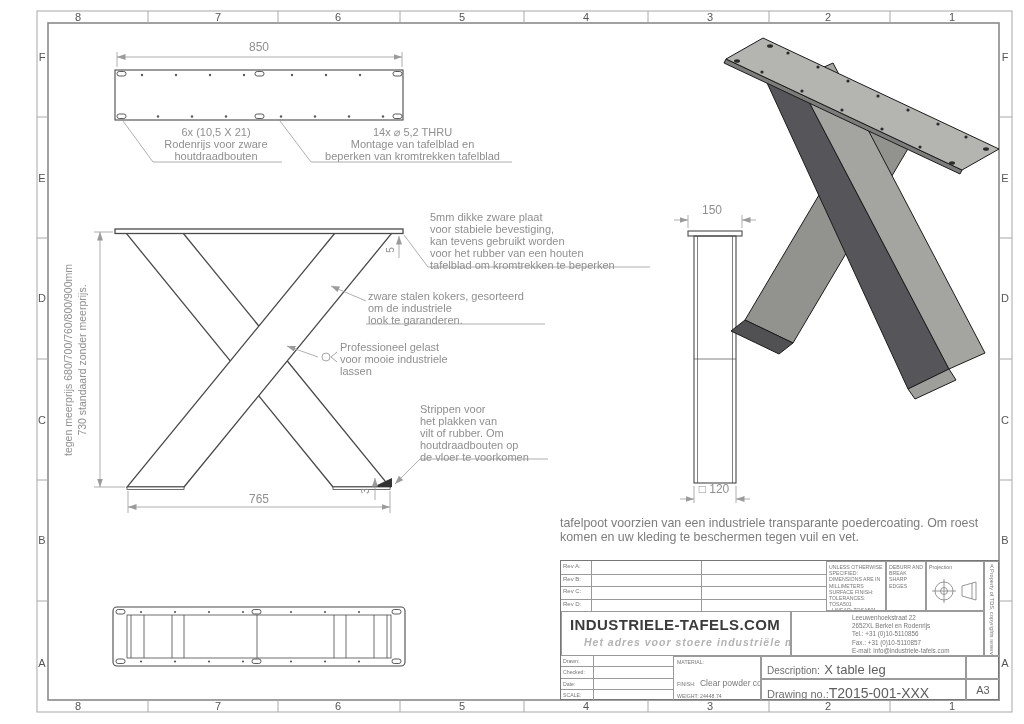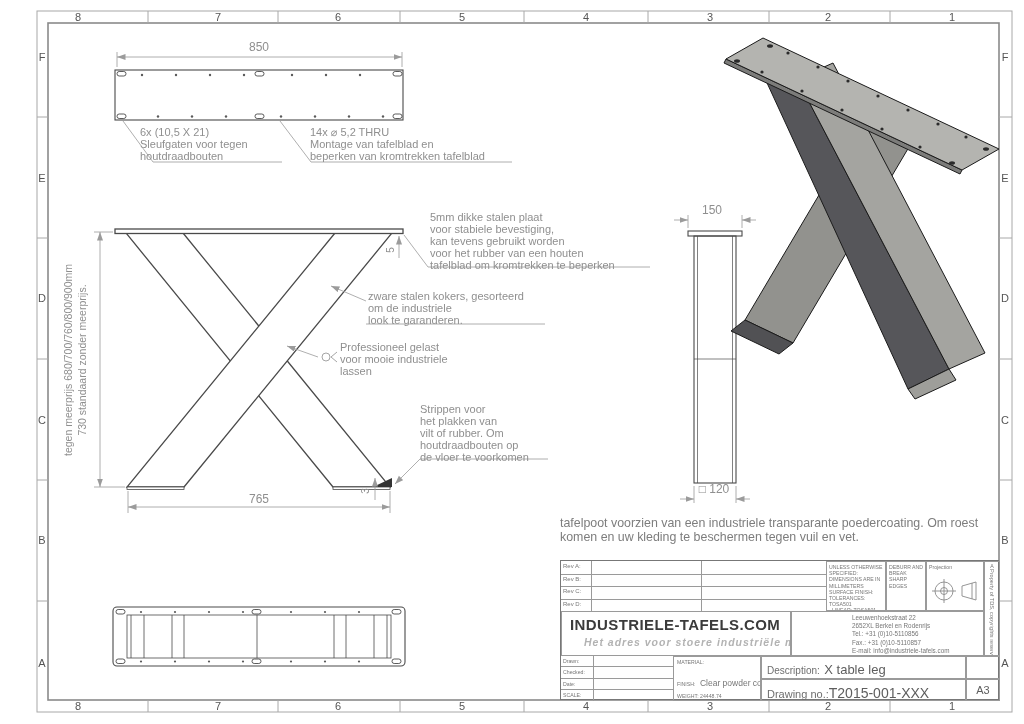--- a/index.html
+++ b/index.html
@@ -1,20 +1,20 @@
 <!DOCTYPE html>
 <html><head>
 <meta charset="utf-8">
 <style>
   html,body{margin:0;padding:0;background:#ffffff;}
   #sheet{position:relative;width:1024px;height:724px;background:#ffffff;overflow:hidden;
          font-family:"Liberation Sans", sans-serif;color:#8f8f8f;}
   .zone{position:absolute;font-size:11px;color:#555;transform:translate(-50%,-50%);}
   .note{position:absolute;font-size:11px;line-height:12px;color:#8f8f8f;white-space:nowrap;}
-  .center{text-align:left;}
+  .center{text-align:center;}
   svg{position:absolute;left:0;top:0;}
   
   #tblock{position:absolute;left:560px;top:560px;width:439px;height:140px;border:1px solid #777;box-sizing:border-box;background:#fff;}
   .cell{position:absolute;border:1px solid #9a9a9a;box-sizing:border-box;overflow:hidden;}
   .tiny{font-size:5.2px;line-height:6.2px;color:#777;}
   .revlabel{font-size:6px;color:#777;padding-left:2px;line-height:11px;}
   .logo-main{font-size:15px;font-weight:bold;color:#3b3b3b;letter-spacing:0.4px;white-space:nowrap;}
   .logo-tag{font-size:10.5px;font-weight:bold;font-style:italic;color:#b3b3b3;letter-spacing:1px;white-space:nowrap;}
   .addr{font-size:6.3px;line-height:8.2px;color:#777;}
   .vtext{writing-mode:vertical-rl;font-size:5.6px;color:#777;}
@@ -261,30 +261,30 @@
   <span class="zone" style="left:42px;top:663px">A</span>
   <span class="zone" style="left:1005px;top:57px">F</span>
   <span class="zone" style="left:1005px;top:178px">E</span>
   <span class="zone" style="left:1005px;top:298px">D</span>
   <span class="zone" style="left:1005px;top:420px">C</span>
   <span class="zone" style="left:1005px;top:540px">B</span>
   <span class="zone" style="left:1005px;top:663px">A</span>
 
   <div class="note center" style="left:140px;top:126px;width:152px">
     <div>6x (10,5 X 21)</div>
-    <div>Sleufgaten voor tegen</div>
+    <div>Rodenrijs voor zware</div>
     <div>houtdraadbouten</div>
   </div>
   <div class="note center" style="left:310px;top:126px;width:205px">
     <div>14x  ⌀ 5,2 THRU</div>
     <div>Montage van tafelblad en</div>
     <div>beperken van kromtrekken tafelblad</div>
   </div>
   <div class="note" style="left:430px;top:211px">
-    <div>5mm dikke stalen plaat</div>
+    <div>5mm dikke zware plaat</div>
     <div>voor stabiele bevestiging,</div>
     <div>kan tevens gebruikt worden</div>
     <div>voor het rubber van een houten</div>
     <div>tafelblad om kromtrekken te beperken</div>
   </div>
   <div class="note" style="left:368px;top:290px">
     <div>zware stalen kokers, gesorteerd</div>
     <div>om de industriele</div>
     <div>look te garanderen.</div>
   </div>

